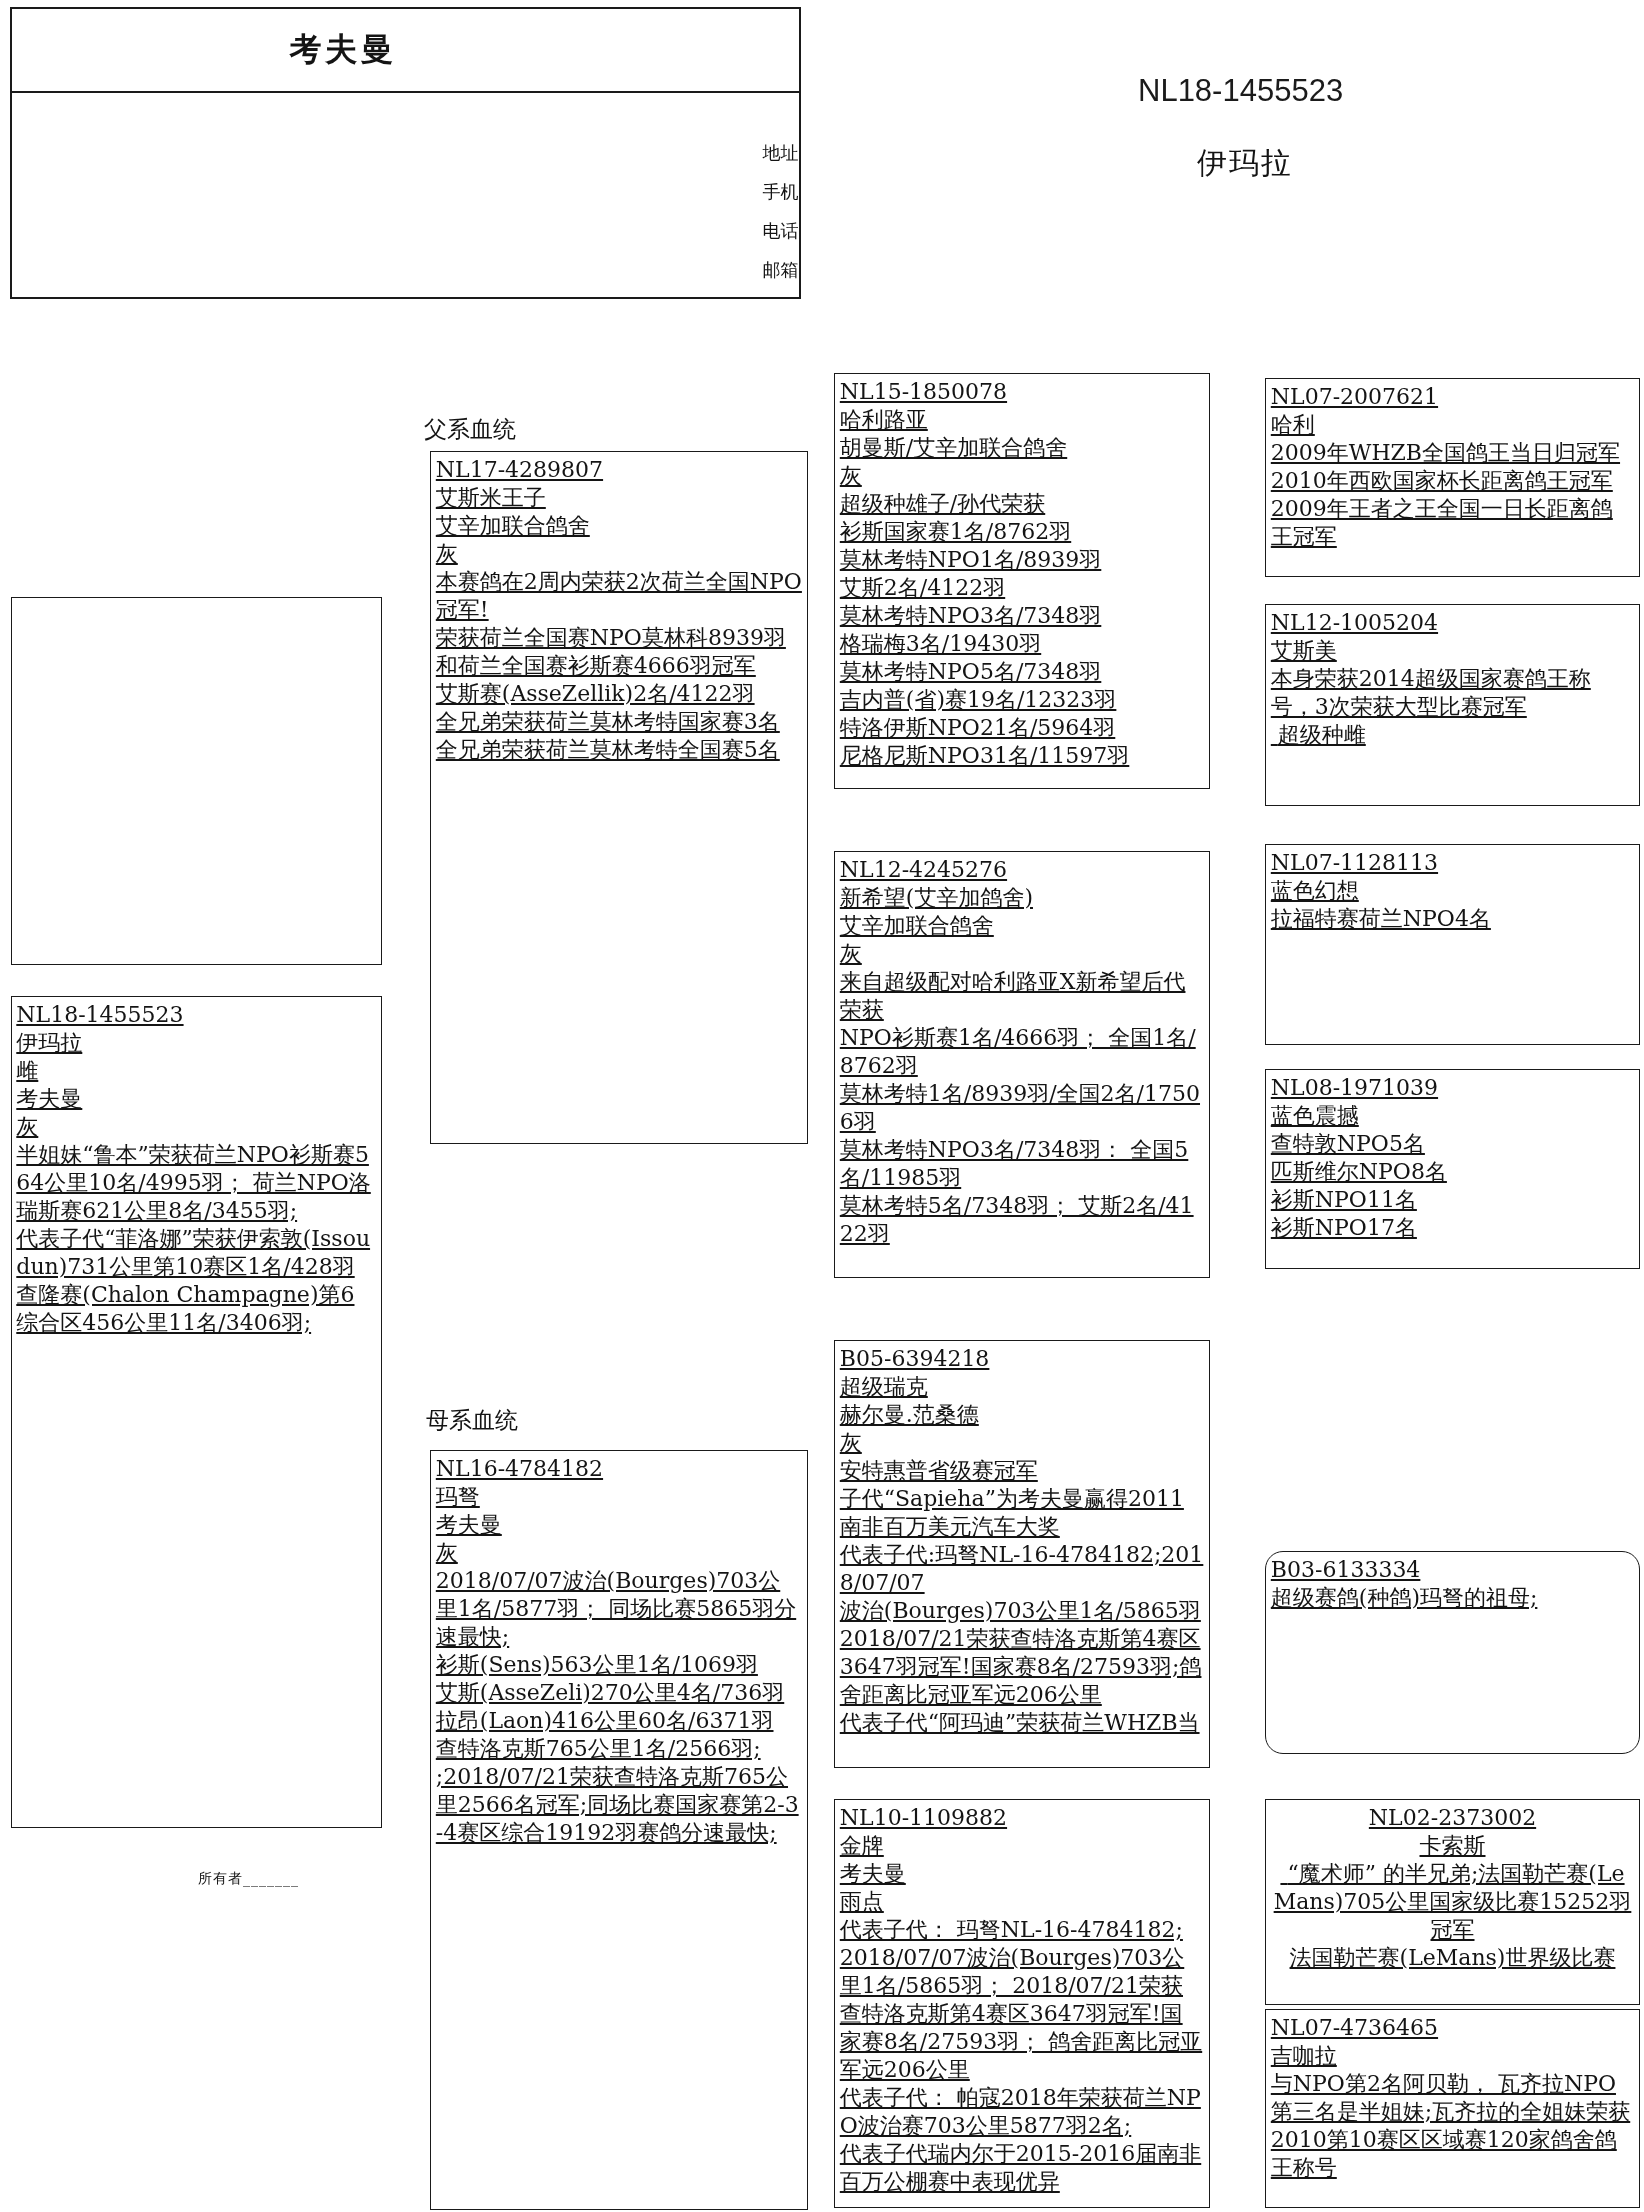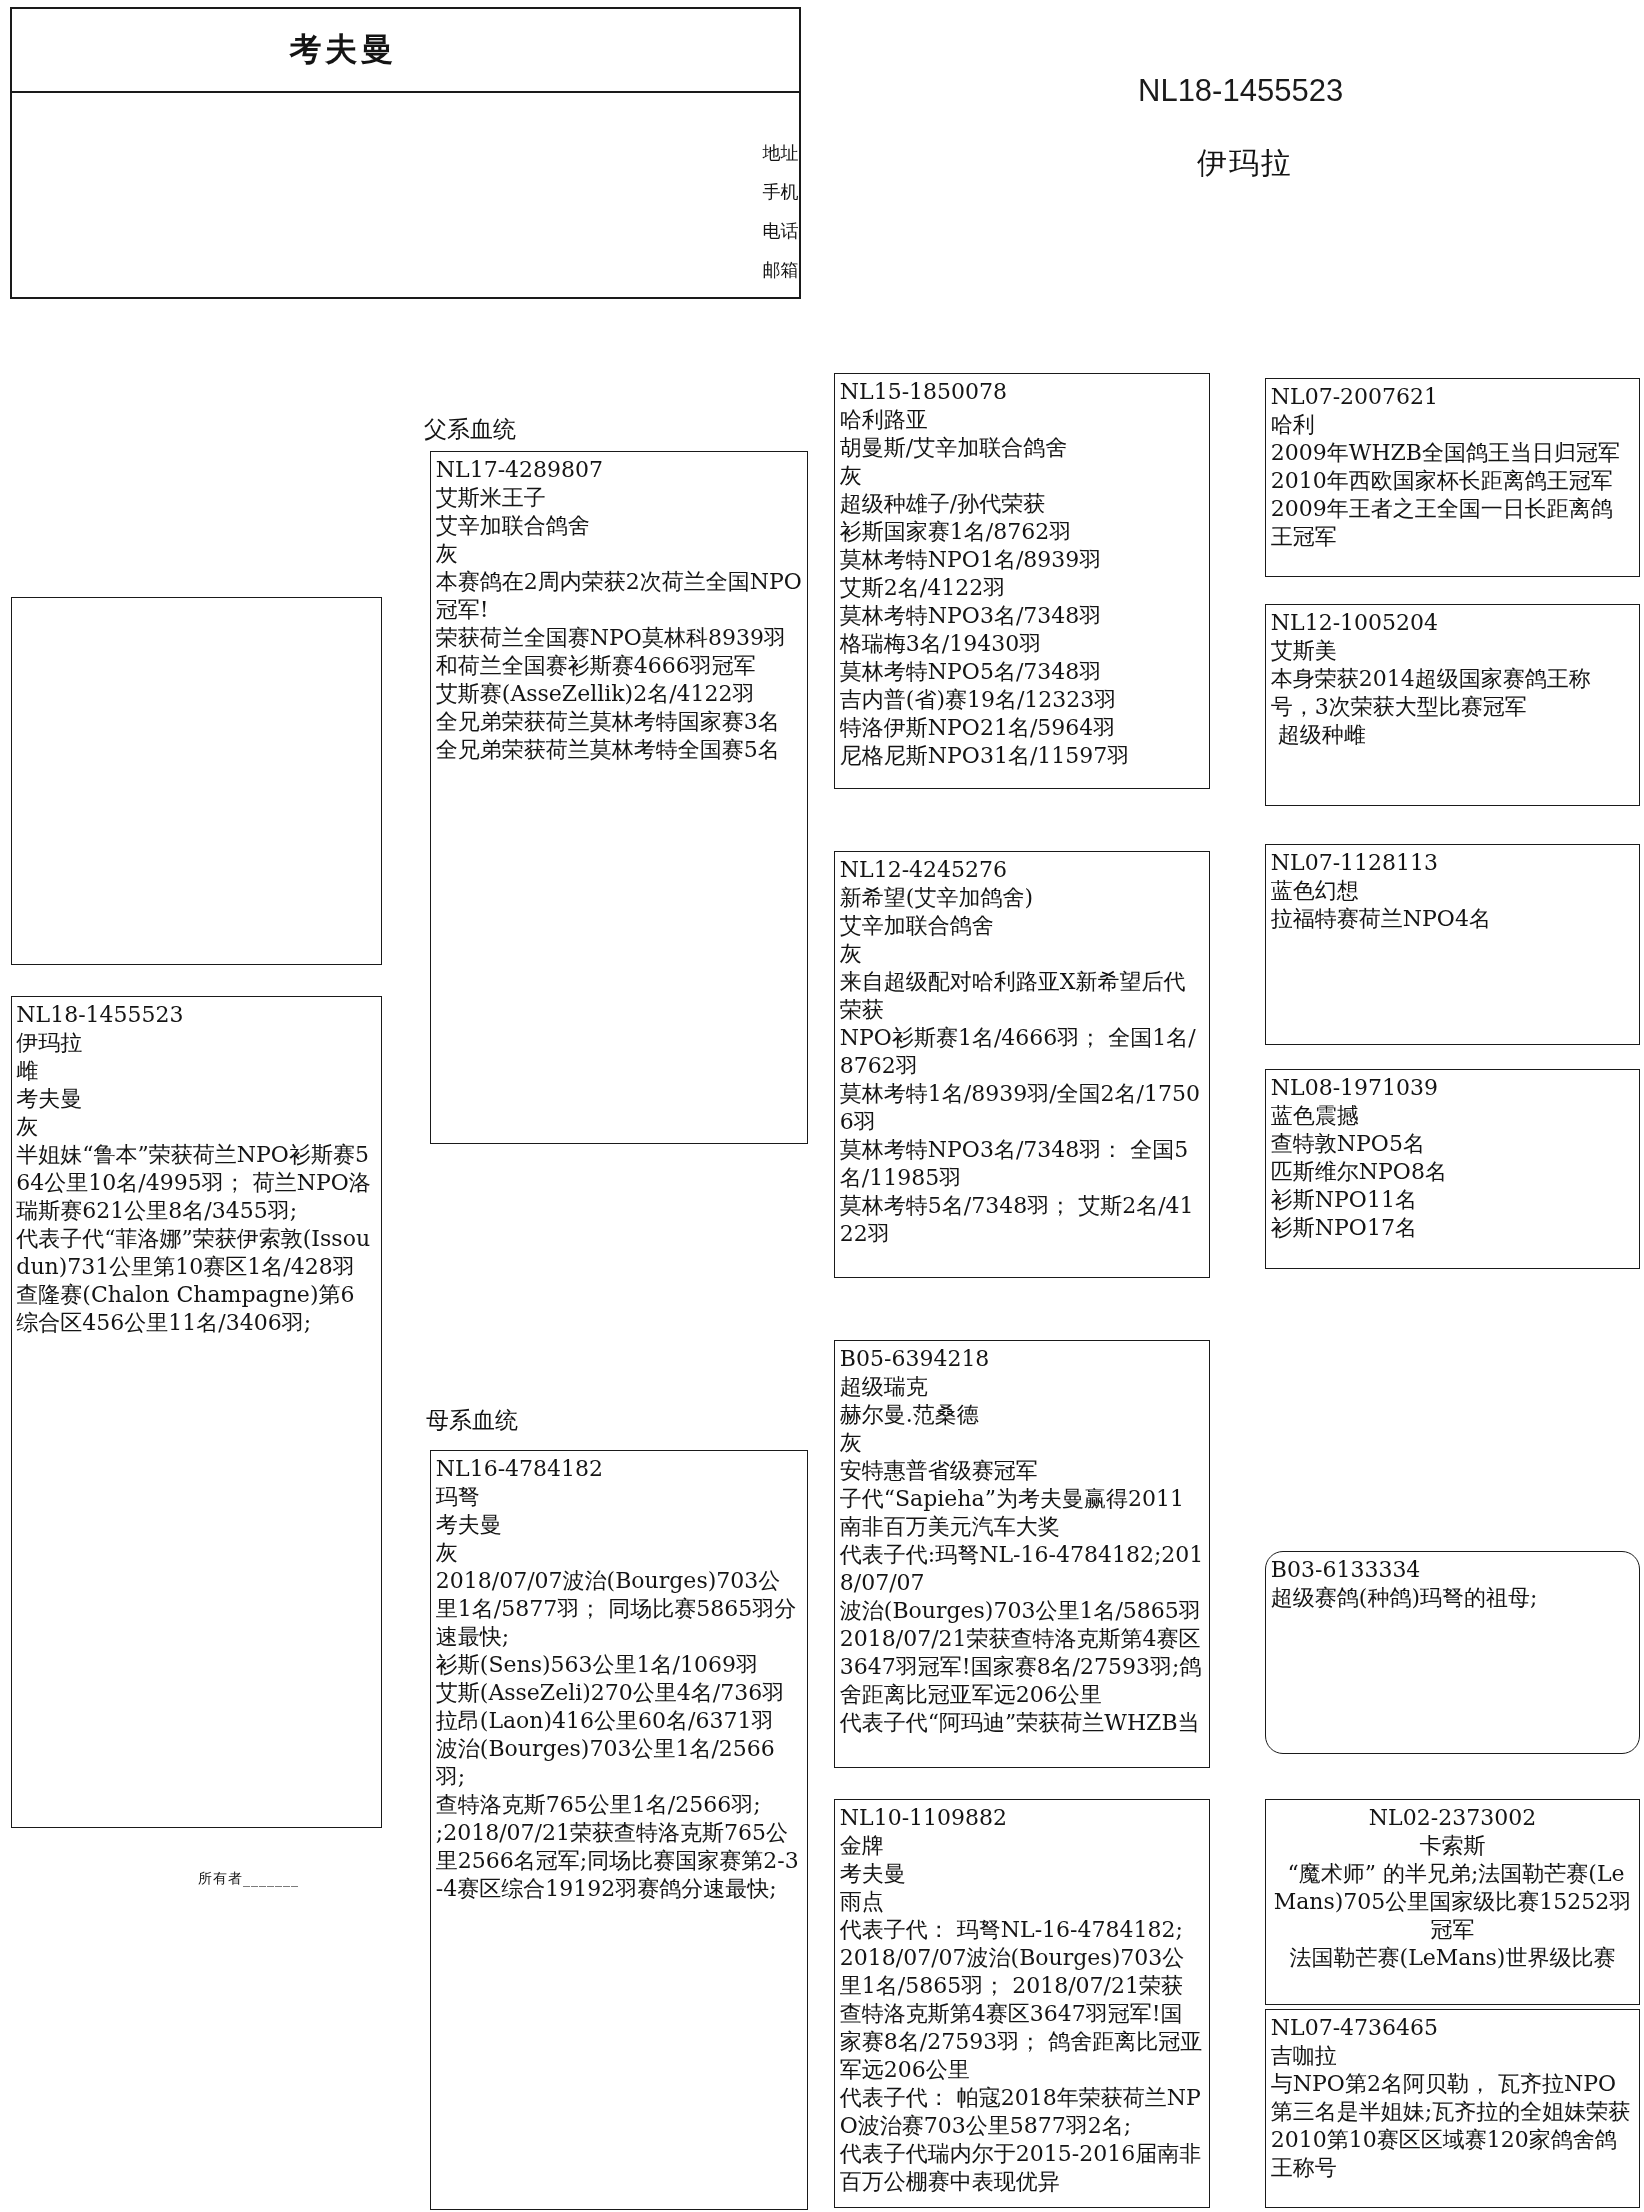--- a/index.html
+++ b/index.html
@@ -15,20 +15,21 @@
   
   .pbox{
     position:absolute;
     box-sizing:border-box;
     border:1.9px solid #1a1a1a;
     padding:3.8px 4.8px 1.9px 4.8px;
     font-size:22px;
     line-height:28px;
     overflow:hidden;
     background:#ffffff;
+    text-decoration:underline;
   }
   .tline{white-space:pre-wrap;word-break:break-all;}
   
   .info-box{
     position:absolute;
     left:9.6px;top:6.7px;width:791px;height:292px;
     box-sizing:border-box;
     border:2.9px solid #1a1a1a;
     background:#ffffff;
   }
@@ -112,21 +113,20 @@
     </div>
   <div class="pbox" style="left:430px;top:1450px;width:378px;height:760px;">
       <div class="tline">NL16-4784182</div>
       <div class="tline">玛弩</div>
       <div class="tline">考夫曼</div>
       <div class="tline">灰</div>
       <div class="tline">2018/07/07波治(Bourges)703公里1名/5877羽； 同场比赛5865羽分速最快;</div>
       <div class="tline">衫斯(Sens)563公里1名/1069羽</div>
       <div class="tline">艾斯(AsseZeli)270公里4名/736羽</div>
       <div class="tline">拉昂(Laon)416公里60名/6371羽</div>
-      <div class="tline">波治(Bourges)703公里1名/2566羽;</div>
       <div class="tline">查特洛克斯765公里1名/2566羽;</div>
       <div class="tline">;2018/07/21荣获查特洛克斯765公里2566名冠军;同场比赛国家赛第2-3-4赛区综合19192羽赛鸽分速最快;</div>
     </div>
 
   <div class="owner-label">所有者_______</div>
 
   <div class="pbox" style="left:834px;top:373px;width:376px;height:416px;">
       <div class="tline">NL15-1850078</div>
       <div class="tline">哈利路亚</div>
       <div class="tline">胡曼斯/艾辛加联合鸽舍</div>

